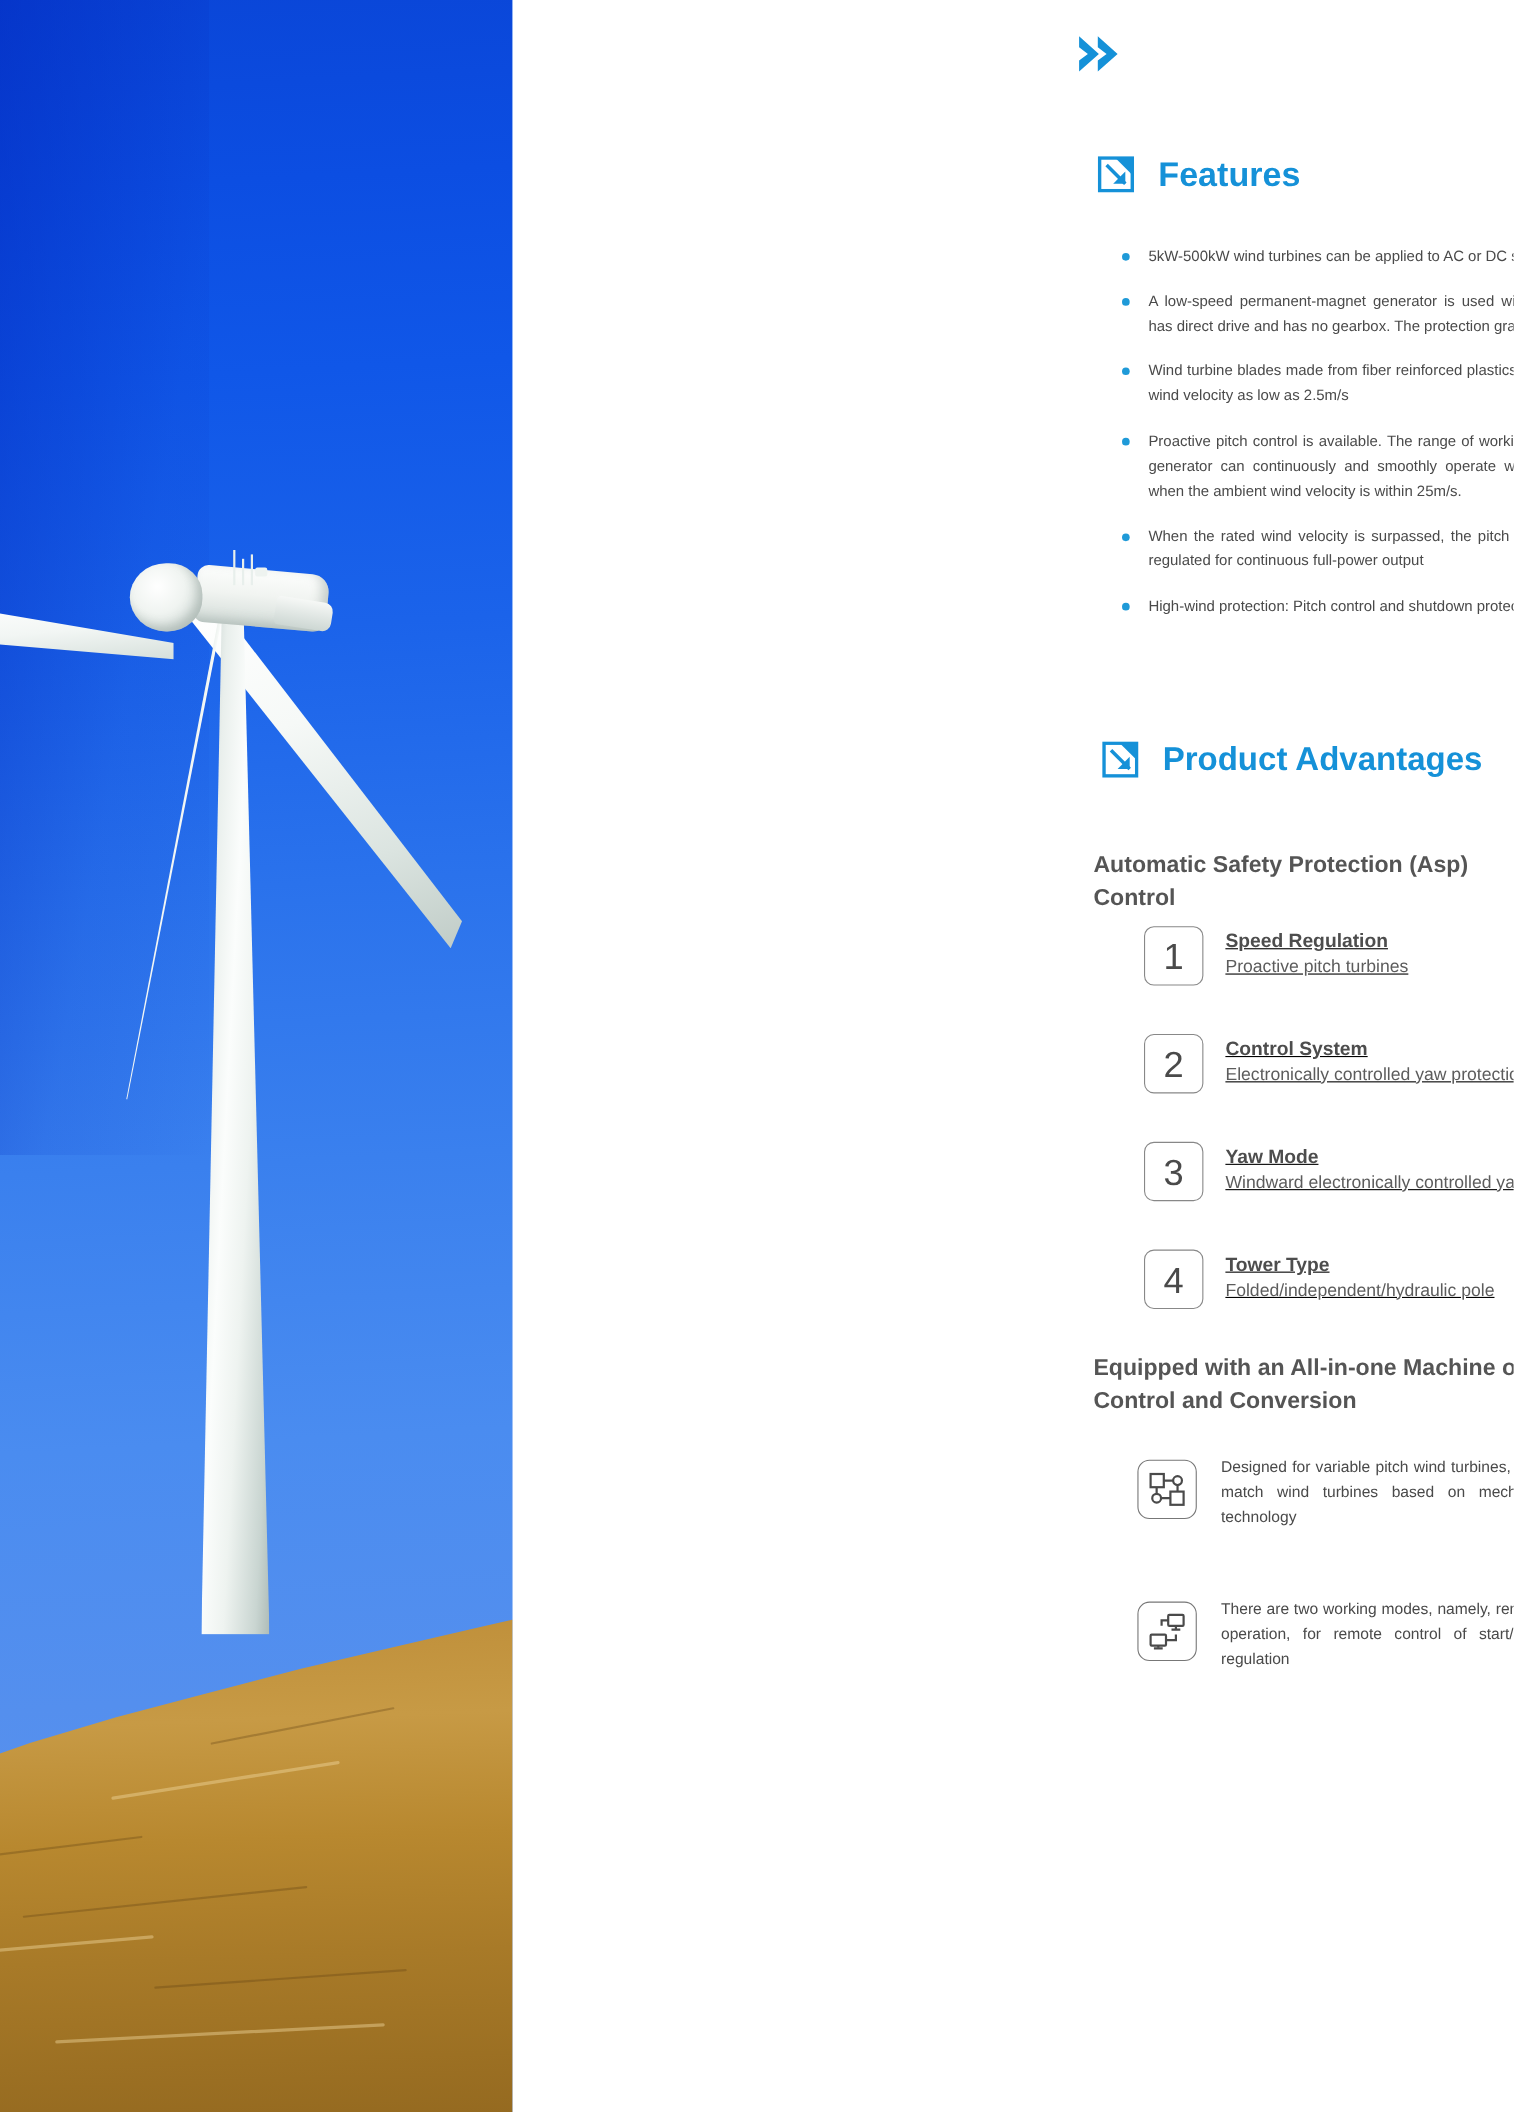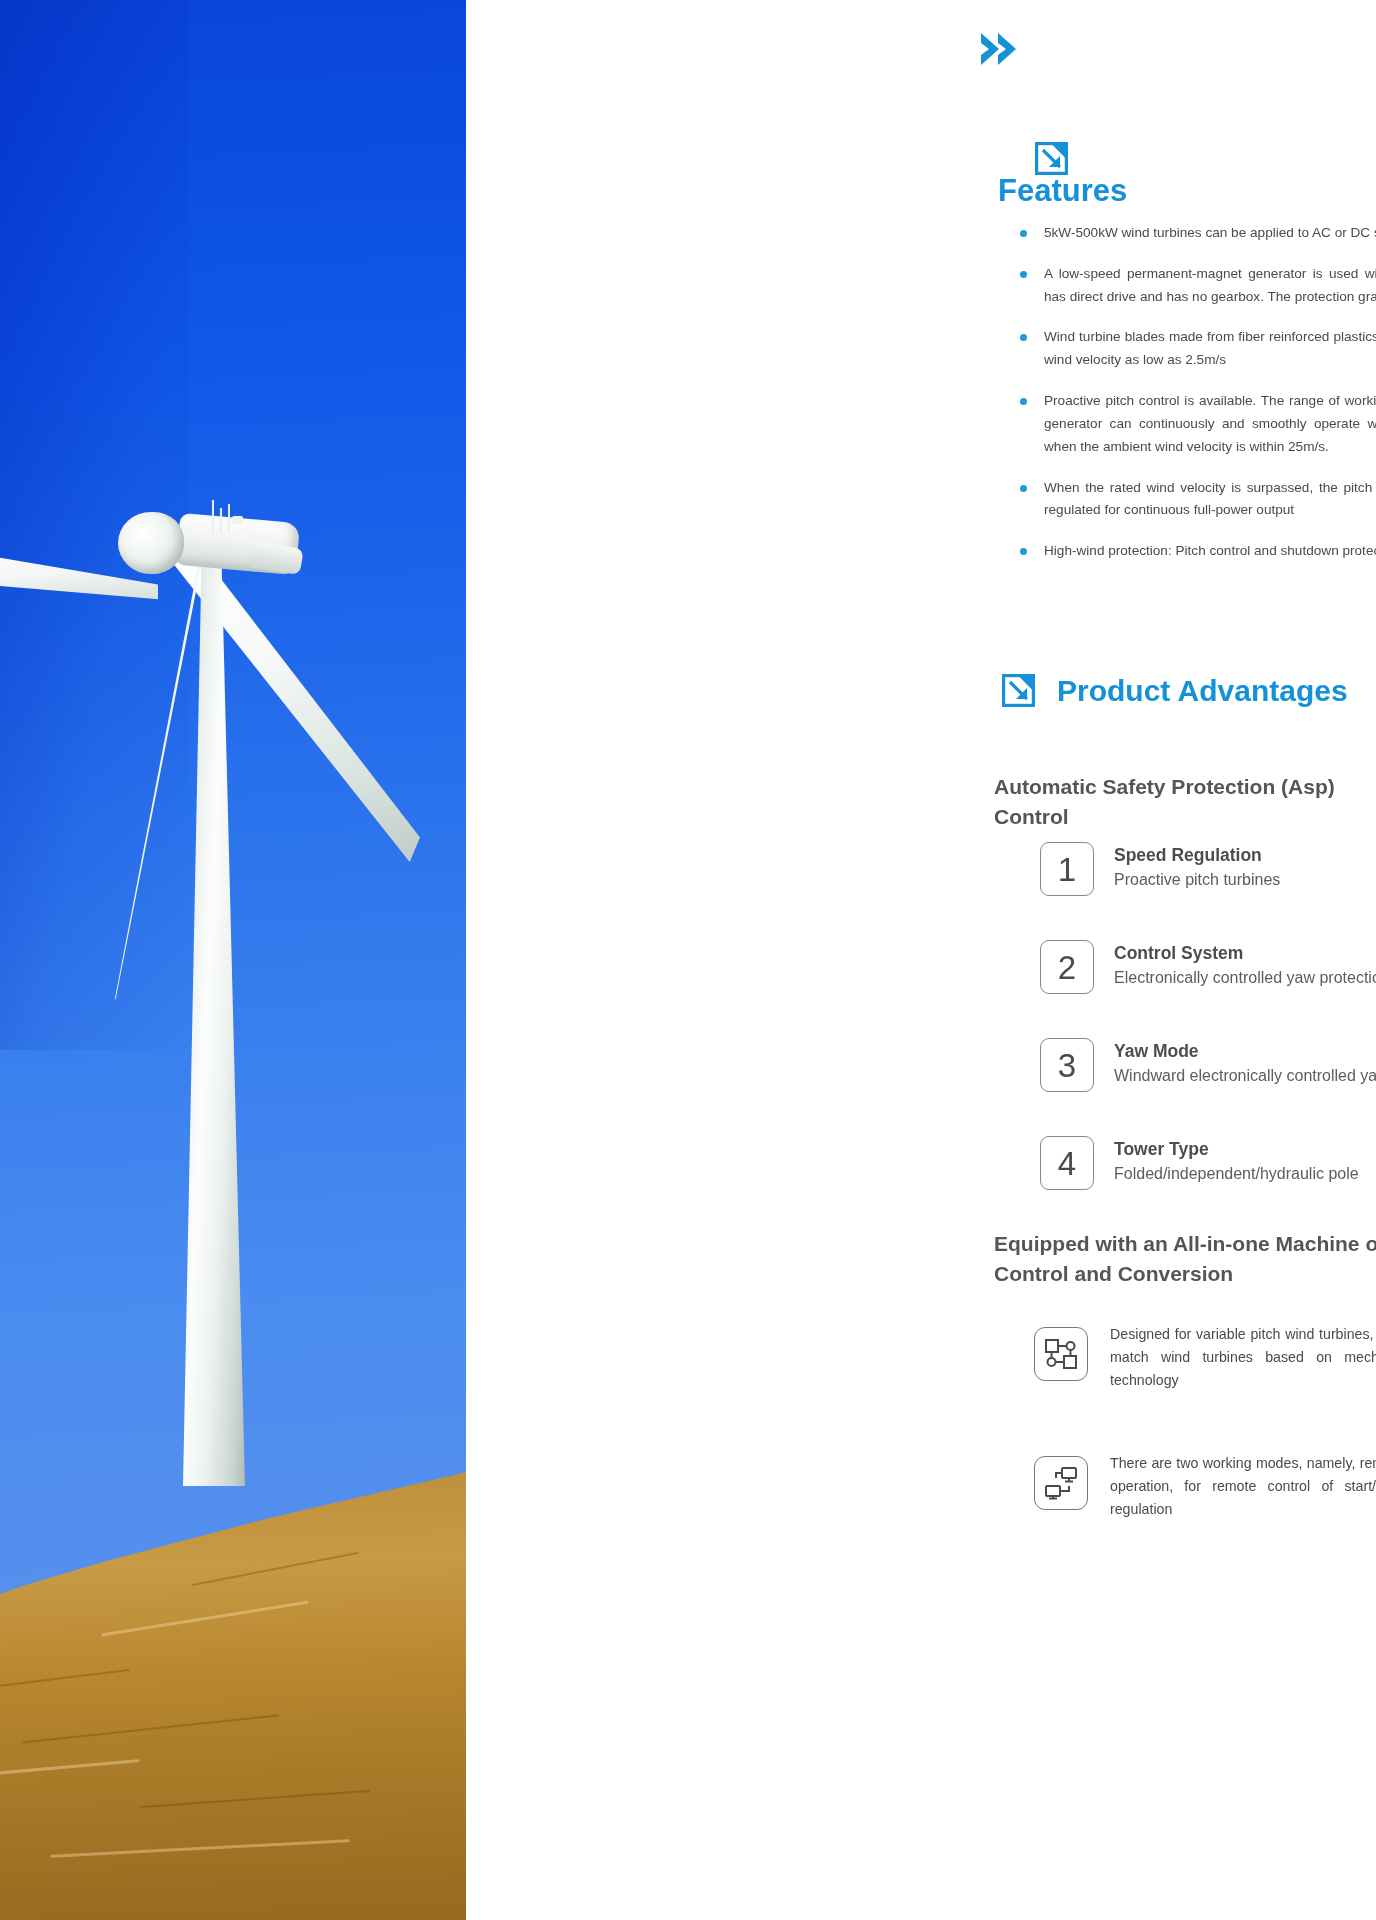--- a/index.html
+++ b/index.html
@@ -121,21 +121,21 @@
     font-family:"Liberation Sans", sans-serif;
   }
 
   .sec-head {
     position:absolute; display:flex; align-items:center; left:532px;
   }
   .sec-icon { width:33px; height:33px; margin-right:22px; flex:0 0 33px; }
   .sec-icon svg { display:block; }
   .sec-title { font-size:31px; font-weight:bold; color:#1591d8; line-height:1; }
 
-  #features-head { top:142px;flex-direction:column; }
+  #features-head { top:142px; }
   #advantages-head { top:674px; left:536px; }
   #advantages-head .sec-title { font-size:30px; }
 
   .bullets {
     position:absolute; left:553px; top:222px; width:528px;
   }
   .bullet {
     position:relative;
     padding-left:25px;
     margin-bottom:18px;
@@ -164,21 +164,21 @@
   .num-list { position:absolute; left:574px; top:842px; width:500px; }
   .num-item { display:flex; align-items:flex-start; margin-bottom:44px; }
   .num-item:last-child { margin-bottom:0; }
   .num-box {
     flex:0 0 54px; width:54px; height:54px;
     border:1.4px solid #888888; border-radius:9px;
     display:flex; align-items:center; justify-content:center;
     font-size:33px; color:#4a4a4a; line-height:1;
     font-family:"Liberation Sans", sans-serif;
   }
-  .num-text { margin-left:20px; padding-top:2px; }
+  .num-text { margin-left:20px; padding-top:2px;text-decoration:underline; }
   .num-title { font-size:17.5px; font-weight:bold; color:#4d4d4d; line-height:1.35; }
   .num-desc { font-size:16px; color:#5c5c5c; line-height:1.4; margin-top:1px; }
 
   .feat-list { position:absolute; left:568px; top:1323px; width:520px; }
   .feat-item { display:flex; align-items:flex-start; margin-bottom:60px; }
   .feat-item:last-child { margin-bottom:0; }
   .feat-icon {
     flex:0 0 54px; width:54px; height:54px;
     border:1.4px solid #777777; border-radius:11px;
     display:flex; align-items:center; justify-content:center;

